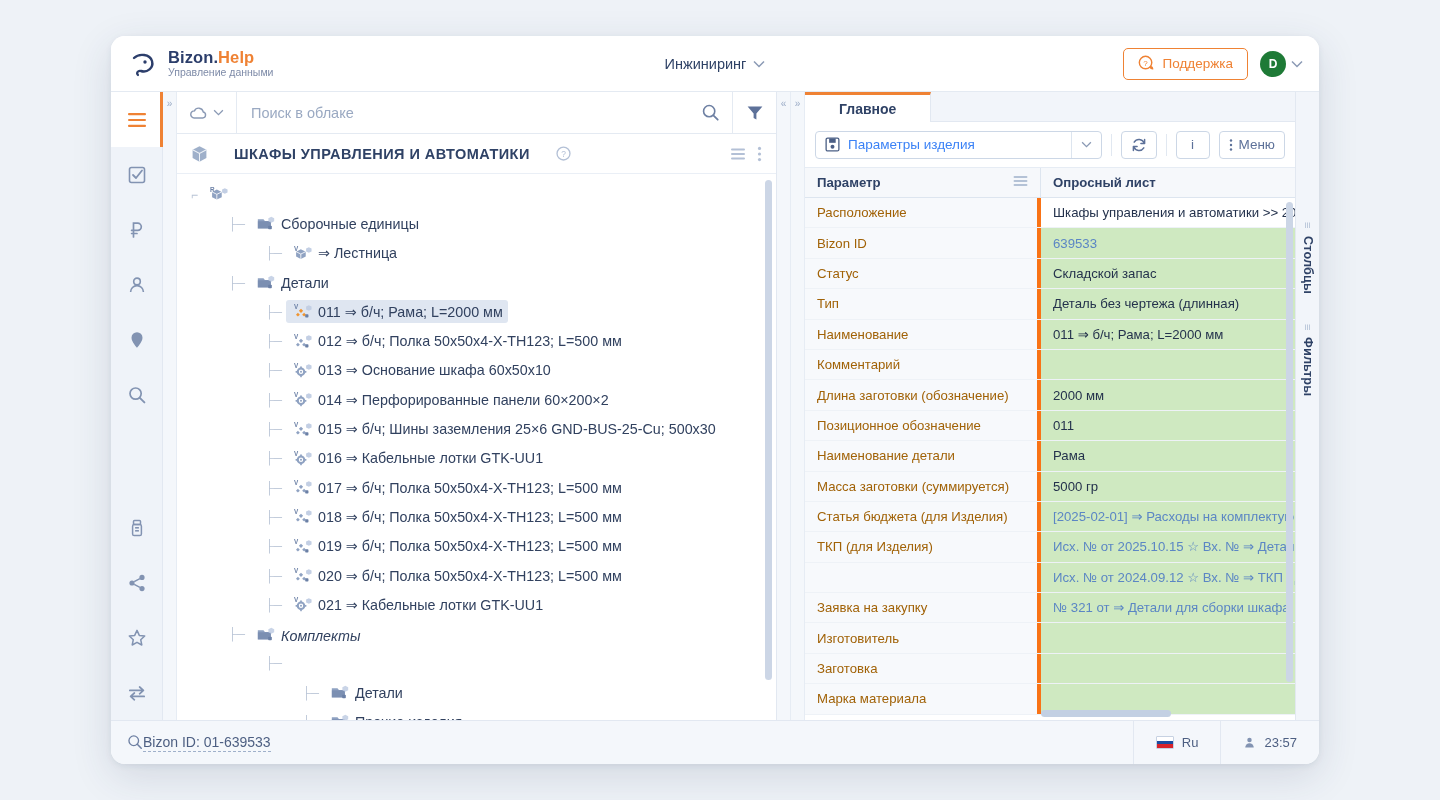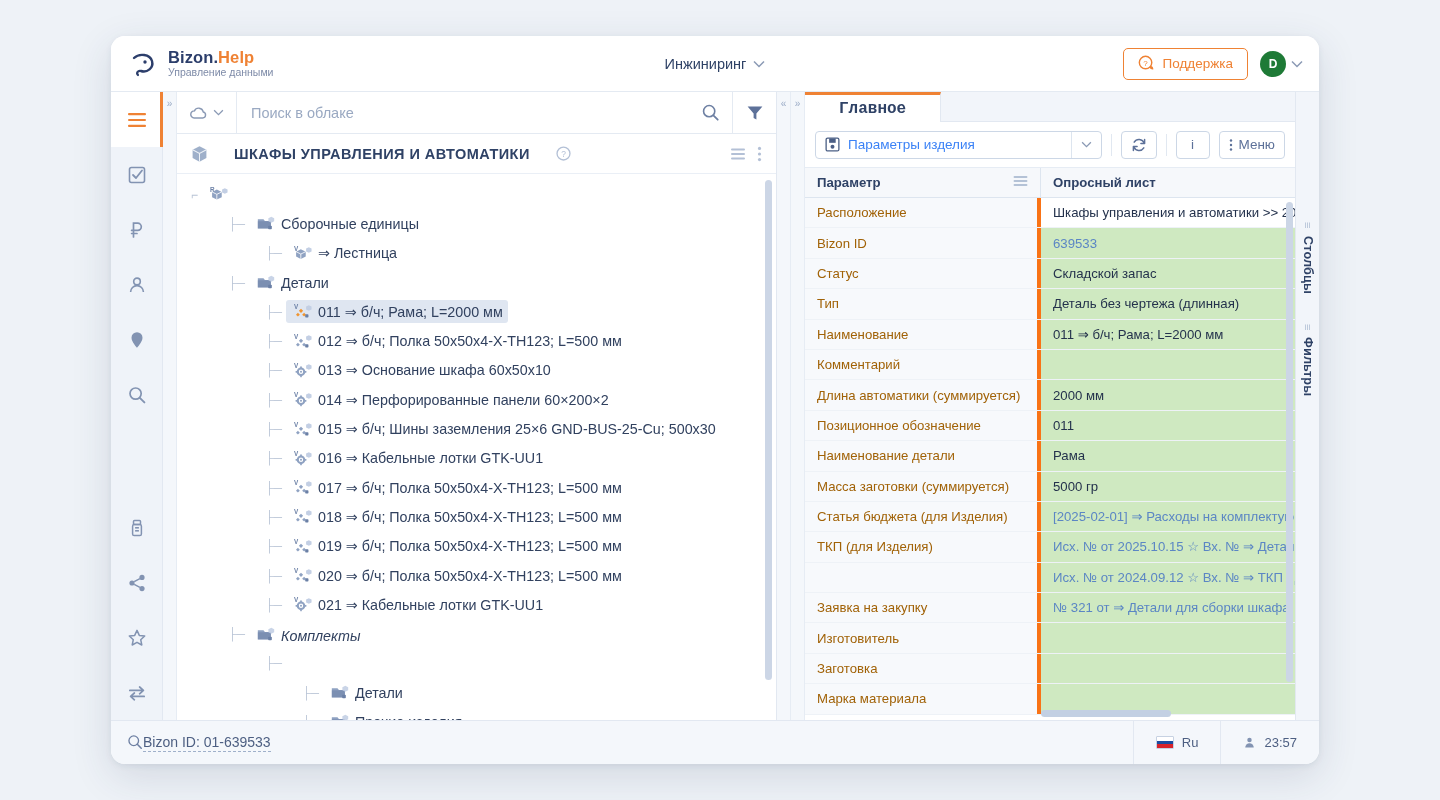--- a/index.html
+++ b/index.html
@@ -182,26 +182,25 @@
   }
   .tabs-row {
     height: 30px; flex: 0 0 30px;
     display: flex; align-items: flex-end;
     background: #f2f5fa;
     padding-left: 0;
   }
   .tab {
     height: 30px; padding: 0 34px;
     display: flex; align-items: center; justify-content: center;
-    font-size: 16px; font-weight: bold; color: #2f4266;
+    font-size: 14px; font-weight: bold; color: #2f4266;
     background: #fff;
     border-top: 3px solid #ef8234;
     border-right: 1px solid #e2e8f1;
     cursor: pointer;
-    font-family: Liberation Mono, monospace;
   }
   .tabs-filler { flex: 1; border-bottom: 1px solid #e2e8f1; height: 100%; background: #f2f5fa; }
 
   .toolbar {
     height: 46px; flex: 0 0 46px;
     background: #fff;
     display: flex; align-items: center;
     padding: 0 10px; gap: 9px;
     border-bottom: 1px solid #e6ecf4;
   }
@@ -802,21 +801,21 @@
               </div>
               <div class="grow">
                 <div class="gc-param">Наименование</div>
                 <div class="gc-val green">011 ⇒ б/ч; Рама; L=2000 мм</div>
               </div>
               <div class="grow">
                 <div class="gc-param">Комментарий</div>
                 <div class="gc-val green"></div>
               </div>
               <div class="grow">
-                <div class="gc-param">Длина автоматики (суммируется)</div>
+                <div class="gc-param">Длина заготовки (обозначение)</div>
                 <div class="gc-val green">2000 мм</div>
               </div>
               <div class="grow">
                 <div class="gc-param">Позиционное обозначение</div>
                 <div class="gc-val green">011</div>
               </div>
               <div class="grow">
                 <div class="gc-param">Наименование детали</div>
                 <div class="gc-val green">Рама</div>
               </div>

